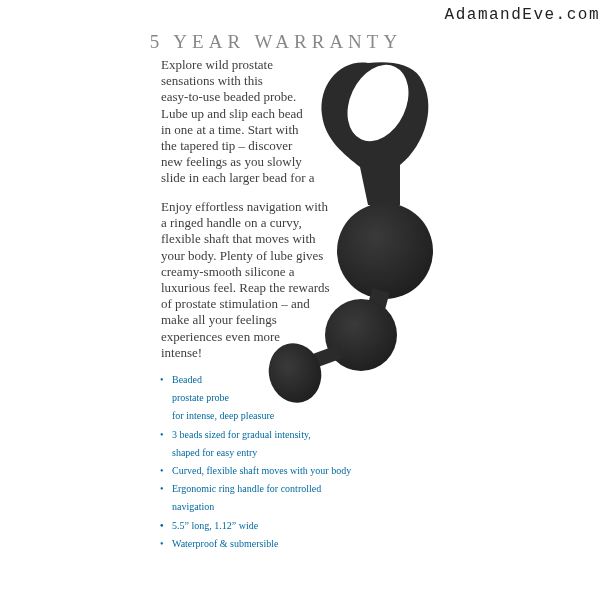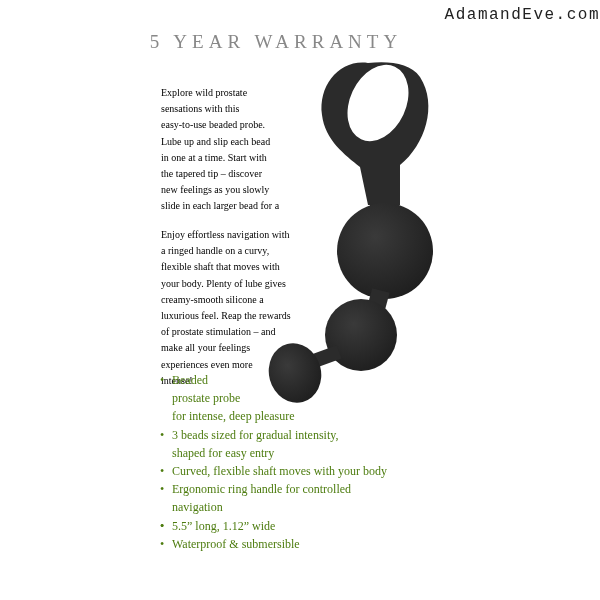--- a/index.html
+++ b/index.html
@@ -2,26 +2,26 @@
 <html><head>
 <meta charset="utf-8">
 <style>
   html, body { margin:0; padding:0; background:#ffffff; }
   body { width:600px; height:600px; position:relative; overflow:hidden; }
   .site { position:absolute; left:0; top:6px; width:600px; text-align:right;
     font-family:Liberation Mono, monospace; font-size:16px; letter-spacing:1.5px; color:#222; }
   .warranty { position:absolute; left:0; top:31px; width:552px; text-align:center;
     font-family:"Liberation Serif", serif; font-size:19px; letter-spacing:5px; color:#888; }
   .p { position:absolute; left:161px; font-family:"Liberation Serif", serif;
-    font-size:10px; line-height:16.2px; color:#000000;margin-top:28px; }
+    font-size:13px; line-height:16.2px; color:#404040; }
   .p1 { top:57px; width:170px; }
   .p2 { top:199px; width:200px; }
   .line { display:block; white-space:nowrap; }
   .bullets { position:absolute; left:160px; top:371px; font-family:"Liberation Serif", serif;
-    font-size:12px; line-height:18.2px; color:#4d7c0f; margin:0; padding:0; list-style:none; }
+    font-size:10px; line-height:18.2px; color:#0369a1; margin:0; padding:0; list-style:none; }
   .bullets li { position:relative; padding-left:12px; }
   .bullets li::before { content:"•"; position:absolute; left:0; top:0; }
   .bullets .sub { display:block; white-space:nowrap; }
   .probe { position:absolute; left:250px; top:55px; width:200px; height:350px; }
 </style>
 </head>
 <body>
 
 <div class="site">AdamandEve.com</div>
 <div class="warranty">5 YEAR WARRANTY</div>

